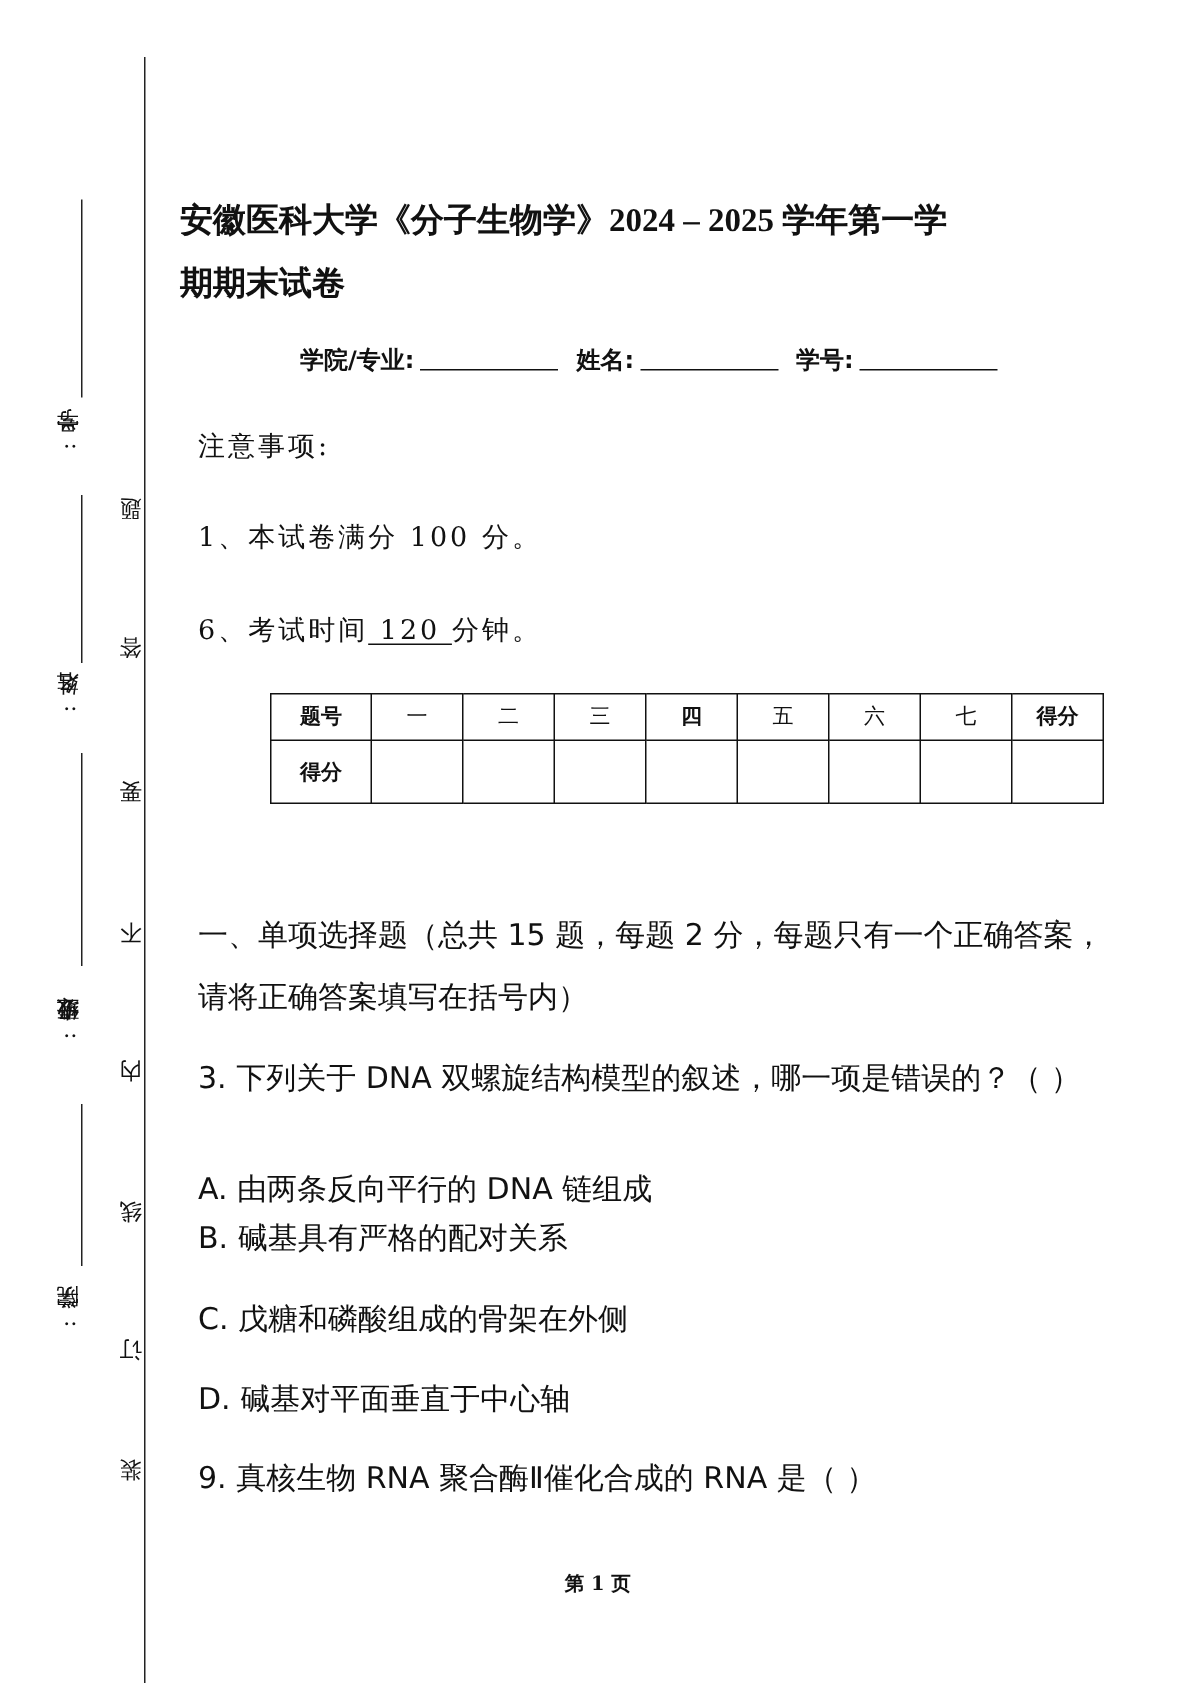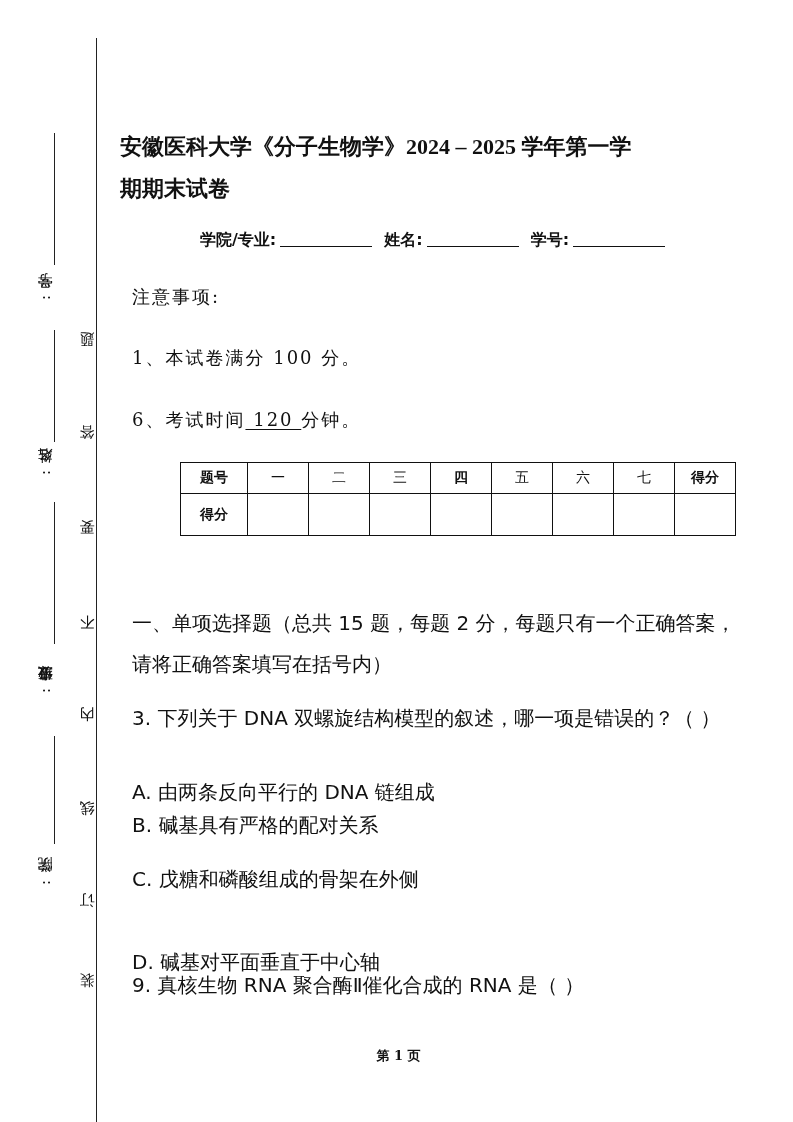--- a/index.html
+++ b/index.html
@@ -102,16 +102,16 @@
   </tr>
 </tbody>
   </table>
 
 <div class="q" style="top:610px;">一、单项选择题（总共 15 题，每题 2 分，每题只有一个正确答案，</div>
 <div class="q" style="top:651px;">请将正确答案填写在括号内）</div>
 <div class="q" style="top:705px;">3. 下列关于 DNA 双螺旋结构模型的叙述，哪一项是错误的？（    ）</div>
 <div class="q" style="top:759px;margin-top:20px;">A. 由两条反向平行的 DNA 链组成</div>
 <div class="q" style="top:812px;">B. 碱基具有严格的配对关系</div>
 <div class="q" style="top:866px;">C. 戊糖和磷酸组成的骨架在外侧</div>
-<div class="q" style="top:919px;margin-top:30px;">D. 碱基对平面垂直于中心轴</div>
+<div class="q" style="top:919px;">D. 碱基对平面垂直于中心轴</div>
 <div class="q" style="top:972px;">9. 真核生物 RNA 聚合酶Ⅱ催化合成的 RNA 是（    ）</div>
 
 <div class="footer">第 1 页</div>
 
 </body></html>

